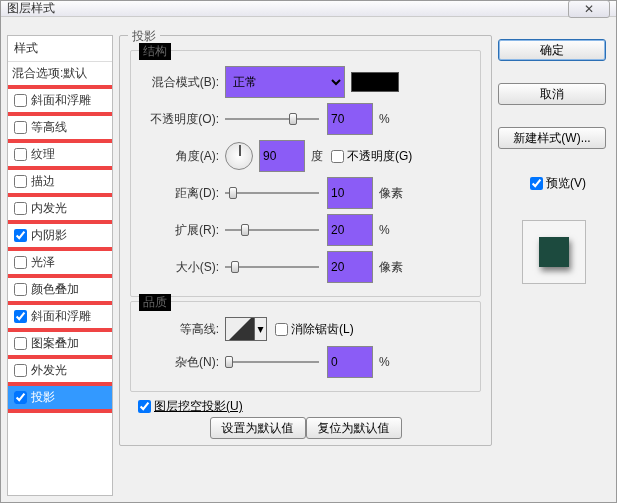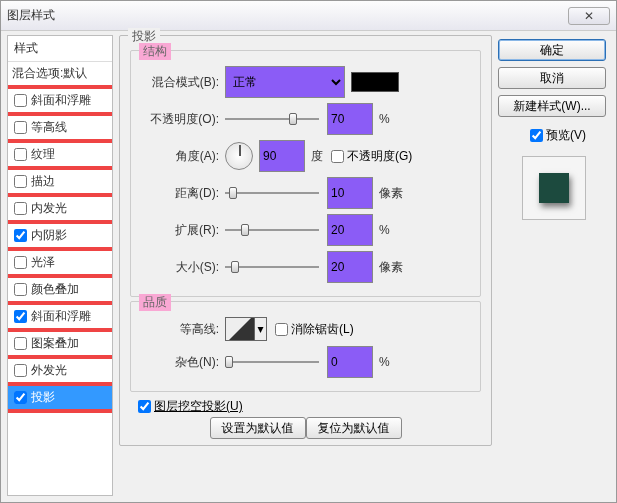--- a/index.html
+++ b/index.html
@@ -1,51 +1,51 @@
 <!DOCTYPE html>
 <html><head>
 <meta charset="utf-8">
 <style>
 * { box-sizing: border-box; font-family: "Microsoft YaHei", "SimSun", Arial, sans-serif; font-size: 12px; }
 body { margin: 0; background: #efefef; }
 .window { width: 617px; height: 503px; background: #f0f0f0; border: 1px solid #999; position: relative; }
-.titlebar { height: 30px; background: linear-gradient(#fdfdfd,#e7e7ef); border-bottom: 1px solid #ccc; display: flex; align-items: center; padding: 0 6px; }
+.titlebar { height: 16px; background: linear-gradient(#fdfdfd,#e7e7ef); border-bottom: 1px solid #ccc; display: flex; align-items: center; padding: 0 6px; }
 .titlebar .title { flex: 1; color: #333; }
 .titlebar .close { width: 42px; height: 18px; background: linear-gradient(#f8f8fb,#e1e1ea); border: 1px solid #aaa; border-radius: 3px; display: flex; align-items: center; justify-content: center; color: #444; }
 .body { position: absolute; top: 28px; left: 0; right: 0; bottom: 0; padding: 6px; display: flex; }
 .sidebar { width: 106px; border: 1px solid #bdbdbd; background: #fff; margin-right: 6px; }
 .sidebar .hdr { padding: 4px 6px; border-bottom: 1px solid #ddd; color: #333; }
 .sidebar .row { display: flex; align-items: center; padding: 3px 4px; border-bottom: 4px solid #ef4444; cursor: default; color: #333; }
 .sidebar .row.indent { }
 .sidebar .row.sel { background: #3399ff; color: #fff; }
 .sidebar .row input[type=checkbox] { margin: 0 4px 0 2px; }
 .center { flex: 1; position: relative; padding-right: 6px; }
 .group { border: 1px solid #bbb; border-radius: 2px; padding: 10px 10px 6px 10px; position: relative; margin-bottom: 6px; }
 .group > .lbl { position: absolute; top: -8px; left: 8px; background: #f0f0f0; padding: 0 4px; color: #555; }
 .subgroup { border: 1px solid #ccc; padding: 10px 10px 8px 10px; position: relative; margin-top: 4px; border-radius: 2px; }
-.subgroup > .lbl { position: absolute; top: -8px; left: 8px; background: #f9a8d4; padding: 0 4px; color: #666; }
+.subgroup > .lbl { position: absolute; top: -8px; left: 8px; background: #000000; padding: 0 4px; color: #666; }
 .frow { display: flex; align-items: center; margin: 5px 0; }
 .flbl { width: 78px; text-align: right; margin-right: 6px; color: #333; }
 select, input[type=text] { height: 32px; border: 1px solid #888; background: #8b5cf6; padding: 0 3px; }
 .swatch { width: 48px; height: 20px; background: #000; border: 1px solid #555; margin-left: 6px; }
 .slider { width: 94px; height: 18px; position: relative; margin-right: 8px; }
 .slider .track { position: absolute; top: 8px; left: 0; right: 0; height: 2px; background: #999; }
 .slider .thumb { position: absolute; top: 3px; width: 8px; height: 12px; background: linear-gradient(#fff,#ccc); border: 1px solid #666; border-radius: 2px; }
 .num { width: 46px; text-align: left; }
 .unit { margin-left: 6px; color: #333; }
 .dial { width: 28px; height: 28px; border: 1px solid #888; border-radius: 50%; background: radial-gradient(#fff,#ddd); position: relative; margin-right: 6px; }
 .dial .needle { position: absolute; width: 2px; height: 11px; background: #555; left: 13px; top: 2px; transform-origin: 50% 12px; }
 .chk { display: inline-flex; align-items: center; margin-left: 8px; }
 .chk input { margin: 0 3px 0 0; }
 .contour { width: 30px; height: 24px; border: 1px solid #666; background: linear-gradient(135deg,#eee 0%,#eee 49%,#333 51%,#333 100%); display:inline-block; vertical-align: middle; }
 .contour-dd { width: 12px; height: 24px; border: 1px solid #666; border-left: none; background: #eee; display: inline-flex; align-items: center; justify-content: center; vertical-align: middle; }
 .kcrow { display: flex; align-items: center; margin: 6px 0 2px 0; text-decoration: underline; }
 .btnrow { display: flex; justify-content: center; margin-top: 2px; }
 .btn { min-width: 96px; height: 22px; background: linear-gradient(#fefefe,#e3e3e3); border: 1px solid #888; border-radius: 3px; display: inline-flex; align-items: center; justify-content: center; padding: 0 10px; cursor: default; }
-.right { width: 112px; display: flex; flex-direction: column; align-items: stretch; gap: 6px; padding-top: 4px; }
+.right { width: 112px; display: flex; flex-direction: column; align-items: stretch; gap: 22px; padding-top: 4px; }
 .right .btn { width: 108px; }
 .right .btn.primary { border: 1px solid #2b6fb5; box-shadow: 0 0 0 1px #8ab7e6 inset; }
 .preview-chk { display: flex; justify-content: center; align-items: center; margin-top: 4px; }
 .preview-box { width: 64px; height: 64px; margin: 6px auto 0 auto; border: 1px solid #bbb; background: #f5f5f5; display: flex; align-items: center; justify-content: center; }
 .preview-sq { width: 30px; height: 30px; background: #1c4a3e; box-shadow: 2px 4px 6px rgba(0,0,0,0.5); }
 </style>
 </head>
 <body>
 
 <div class="window">

